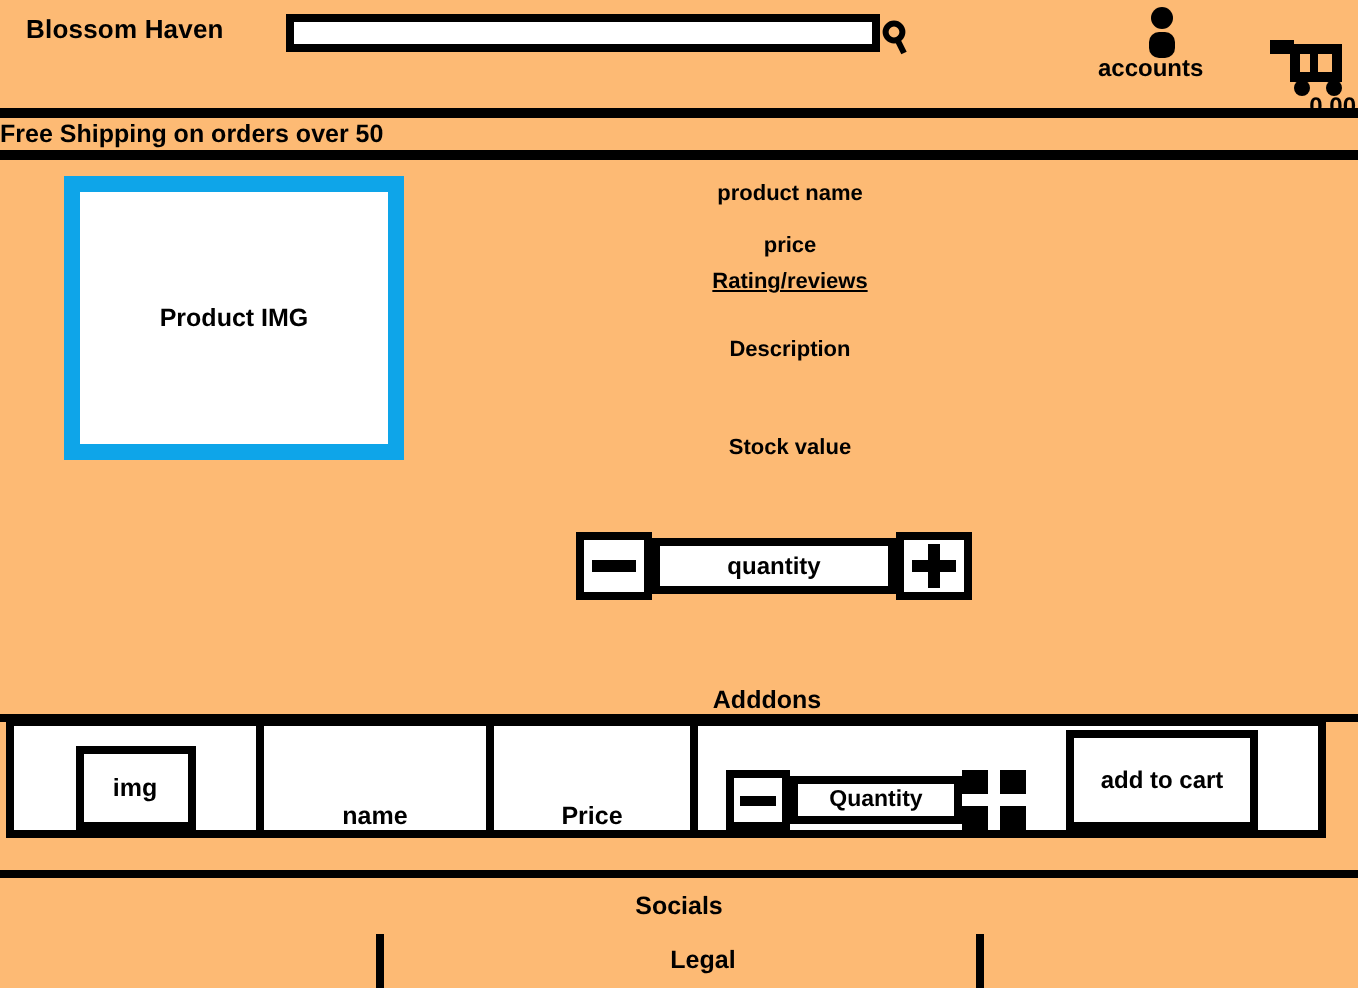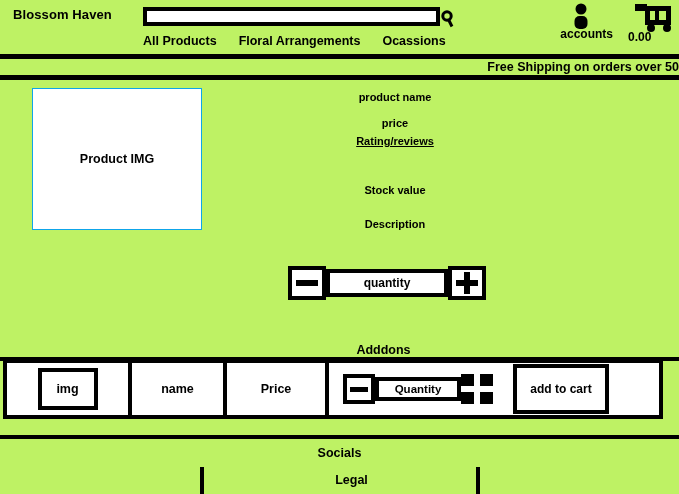--- a/index.html
+++ b/index.html
@@ -10,21 +10,21 @@
   }
   body {
     font-family: "Liberation Sans", sans-serif;
     color: #000000;
   }
   #page {
     position: relative;
     width: 679px;
     height: 494px;
     overflow: hidden;
-    background: #bef264;
+    background: #fdba74;
   }
 
   
   .abs { position: absolute; }
 
   
   .brand {
     left: 13px; top: 7px;
     font-size: 13px;
     font-weight: bold;
@@ -63,38 +63,38 @@
   .nav-item {
     font-size: 12.5px;
     font-weight: bold;
     white-space: nowrap;
     cursor: pointer;
   }
 
   .account-block {
     left: 549px; top: 2px;
     width: 64px;
-    text-align: right;
+    text-align: left;
     cursor: pointer;
   }
   .account-icon {
     width: 64px; height: 28px;
     display: block;
   }
   .account-label {
     font-size: 12px;
     font-weight: bold;
     margin-top: -3px;
     display: block;
   }
 
   .cart-block {
-    left: 628px; top: 2px;
+    left: 628px; top: 18px;
     width: 50px;
-    text-align: left;
+    text-align: right;
     cursor: pointer;
   }
   .cart-icon {
     width: 50px; height: 32px;
     display: block;
   }
   .cart-total {
     font-size: 12px;
     font-weight: bold;
     display: block;
@@ -104,32 +104,32 @@
   
   .rule-thick {
     left: 0; width: 679px; height: 5px;
     background: #000;
   }
   .ship-banner {
     left: 0; top: 58px;
     width: 679px; height: 17px;
     display: flex;
     align-items: center;
-    justify-content: flex-end;
+    justify-content: flex-start;
   }
   .ship-text {
     font-size: 12.5px;
     font-weight: bold;
   }
 
   
   .product-img-box {
     left: 32px; top: 88px;
     width: 170px; height: 142px;
-    border: 1px solid #0ea5e9;
+    border: 8px solid #0ea5e9;
     box-sizing: border-box;
     display: flex;
     align-items: center;
     justify-content: center;
     background: #fff;
   }
   .product-img-label {
     font-size: 12.5px;
     font-weight: bold;
   }
@@ -219,28 +219,28 @@
     left: 3px; top: 359px;
     width: 660px; height: 60px;
     border: 4px solid #000;
     box-sizing: border-box;
     display: flex;
     align-items: stretch;
     background: #fff;
   }
   .addon-cell {
     display: flex;
-    align-items: center;
+    align-items: flex-end;
     justify-content: center;
     border-right: 4px solid #000;
     box-sizing: border-box;
   }
   .addon-cell:last-child { border-right: 0; }
   .cell-img   { width: 125px; }
-  .cell-name  { width: 95px; }
+  .cell-name  { width: 115px; }
   .cell-price { width: 102px; }
   .cell-actions {
     flex: 1;
     justify-content: flex-start;
     padding-left: 14px;
     gap: 10px;
   }
   .addon-img-box {
     width: 60px; height: 42px;
     border: 4px solid #000;
@@ -333,21 +333,21 @@
     flex-direction: column;
   }
   .footer-col {
     height: 55px;
     display: flex;
     align-items: center;
     justify-content: center;
     box-sizing: border-box;
   }
   .footer-socials    { width: 163px; }
-  .footer-legal      { width: 280px; border-left: 4px solid #000; border-right: 4px solid #000; padding-left: 24px; }
+  .footer-legal      { width: 304px; border-left: 4px solid #000; border-right: 4px solid #000; padding-left: 24px; }
   .footer-newsletter { flex: 1; }
   .footer-label {
     font-size: 12.5px;
     font-weight: bold;
   }
 </style>
 </head>
 <body>
 
 <div id="page">
@@ -357,25 +357,20 @@
   <div class="abs search-wrap">
     <input class="search-input" type="text" value="" placeholder="" style="">
   </div>
   <div class="abs search-icon">
     <svg viewBox="0 0 15 18" width="15" height="18" aria-hidden="true">
       <circle cx="6" cy="6" r="4.2" fill="none" stroke="#000" stroke-width="3"></circle>
       <line x1="7.5" y1="9.5" x2="11" y2="16.5" stroke="#000" stroke-width="3"></line>
     </svg>
   </div>
 
-  <div class="abs nav">
-    <div class="nav-item">All Products</div>
-    <div class="nav-item">Floral Arrangements</div>
-    <div class="nav-item">Ocassions</div>
-  </div>
 
   <div class="abs account-block">
     <svg class="account-icon" viewBox="0 0 64 28" aria-hidden="true">
       <circle cx="32" cy="7" r="5.5" fill="#000"></circle>
       <rect x="25.5" y="14" width="13" height="13" rx="5" fill="#000"></rect>
     </svg>
     <span class="account-label">accounts</span>
   </div>
 
   <div class="abs cart-block">
@@ -399,22 +394,22 @@
   <div class="abs rule-thick" style="top:75px;"></div>
 
   <div class="abs product-img-box">
     <span class="product-img-label">Product IMG</span>
   </div>
 
   <div class="abs info-col">
     <div class="info-line info-name">product name</div>
     <div class="info-line info-price">price</div>
     <div class="info-line info-rating">Rating/reviews</div>
+    <div class="info-line info-desc">Description</div>
     <div class="info-line info-stock">Stock value</div>
-    <div class="info-line info-desc">Description</div>
   </div>
 
   <div class="abs qty-main">
     <div class="qty-btn">
       <span class="glyph-minus"></span>
     </div>
     <div class="qty-field">
       <span class="qty-field-label">quantity</span>
     </div>
     <div class="qty-btn">

